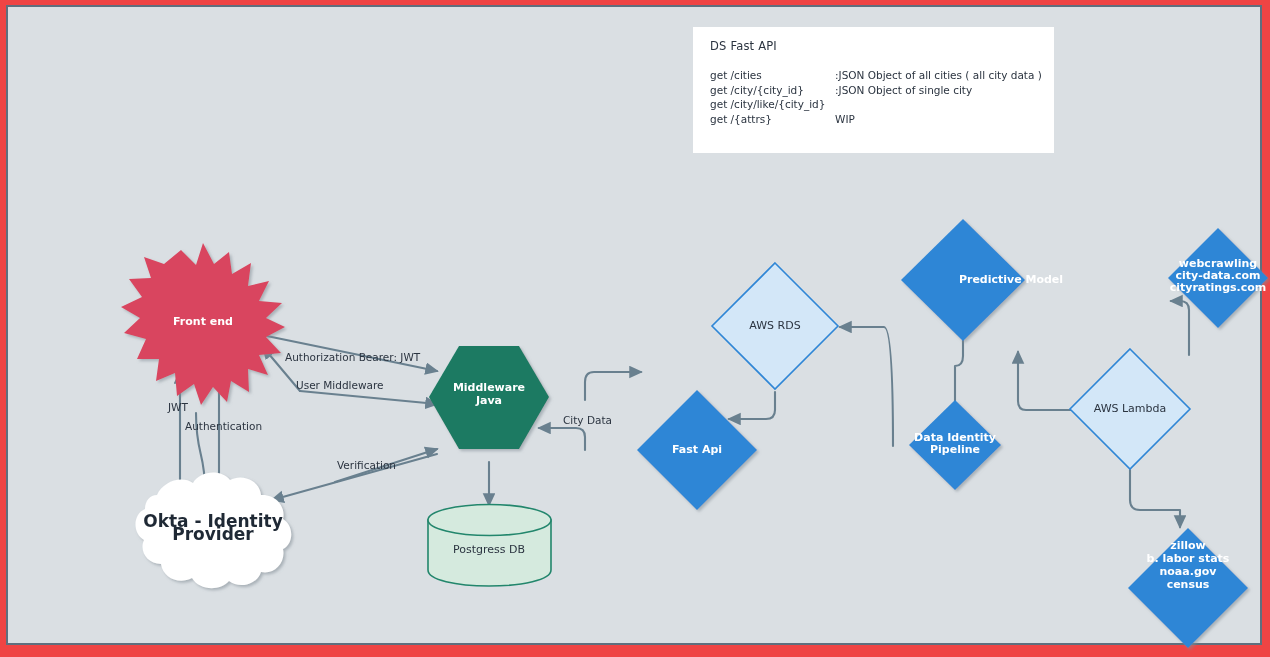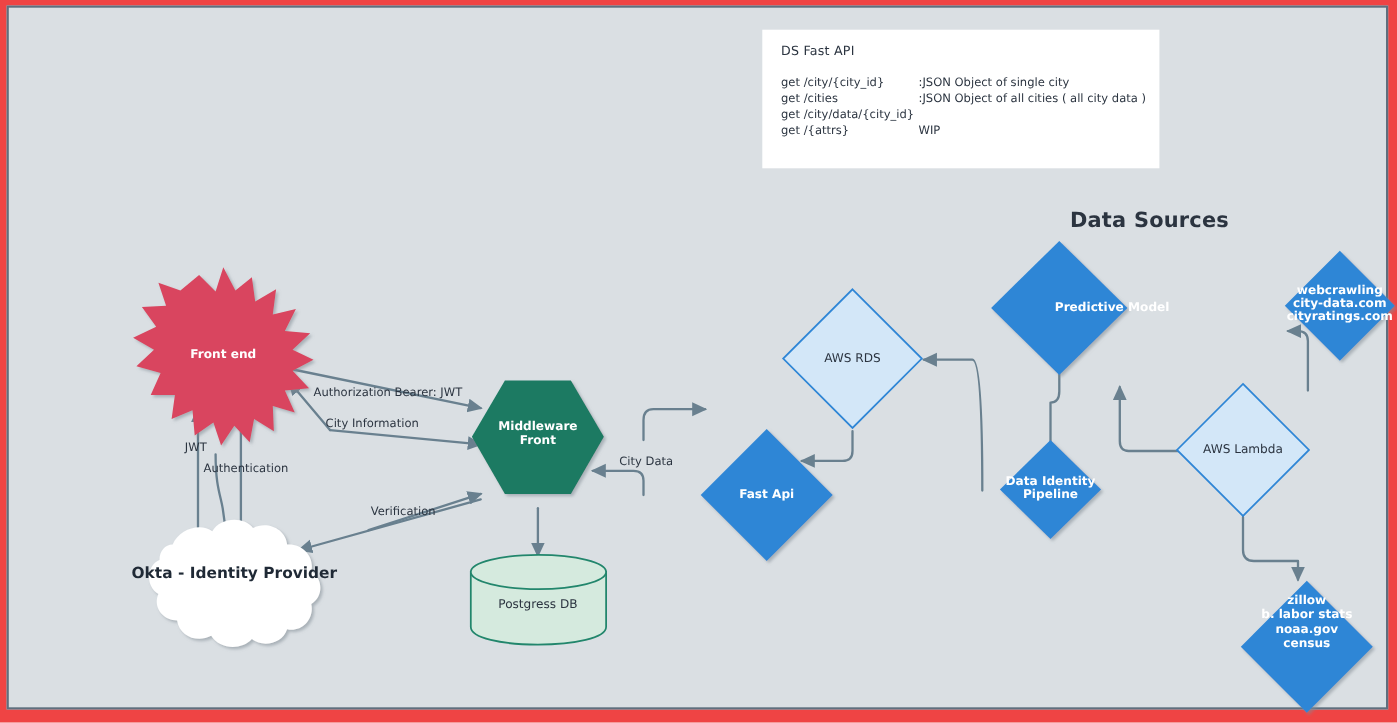--- a/index.html
+++ b/index.html
@@ -87,21 +87,21 @@
     font-size: 11px;
     line-height: 12px;
   }
   .lbl-dark {
     color: #2b3440;
     font-size: 11px;
   }
   .lbl-dark-bold {
     color: #1f2935;
     font-weight: bold;
-    font-size: 14px;
+    font-size: 17px;
   }
   .section-title {
     position: absolute;
     left: 955px;
     top: 189px;
     width: 180px;
     text-align: center;
     font-size: 19px;
     font-weight: bold;
     color: #2b3440;
@@ -117,38 +117,37 @@
 </head>
 <body>
 
 <div id="canvas">
   <div class="board"></div>
 
   <div class="api-card">
     <div class="api-title">DS Fast API</div>
     <div class="api-rows">
       <div class="api-row">
+        <span class="api-ep">get /cities</span>
+        <span class="api-desc">:JSON Object of all cities ( all city data )</span>
+      </div>
+      <div class="api-row">
         <span class="api-ep">get /city/{city_id}</span>
         <span class="api-desc">:JSON Object of single city</span>
       </div>
       <div class="api-row">
-        <span class="api-ep">get /cities</span>
-        <span class="api-desc">:JSON Object of all cities ( all city data )</span>
-      </div>
-      <div class="api-row">
-        <span class="api-ep">get /city/data/{city_id}</span>
+        <span class="api-ep">get /city/like/{city_id}</span>
       </div>
       <div class="api-row">
         <span class="api-ep">get /{attrs}</span>
         <span class="api-desc">WIP</span>
       </div>
     </div>
   </div>
 
-  <div class="section-title">Data Sources</div>
 
   <svg class="layer" viewBox="0 0 1270 657">
     <defs>
       <marker id="ah" markerWidth="7" markerHeight="7" refX="5.6" refY="3" orient="auto">
         <path d="M0,0 L6.5,3 L0,6 z" fill="#69808f"></path>
       </marker>
       <marker id="ah2" markerWidth="7" markerHeight="7" refX="5.6" refY="3" orient="auto">
         <path d="M0,0 L6.5,3 L0,6 z" fill="#69808f"></path>
       </marker>
       <filter id="sh" x="-30%" y="-30%" width="170%" height="170%">
@@ -245,21 +244,21 @@
     <g filter="url(#sh)">
       <path fill="#2f86d6" d="M1188,528 L1248,588 L1188,648 L1128,588 z"></path>
     </g>
   </svg>
 
   <div class="shape-label lbl-white-bold" style="left:143px; top:315px; width:120px;">Front end</div>
 
   <div class="shape-label lbl-dark-bold" style="left:118px; top:515px; width:190px;">Okta - Identity Provider</div>
 
   <div class="shape-label lbl-white-bold" style="left:429px; top:381px; width:120px;">Middleware</div>
-  <div class="shape-label lbl-white-bold" style="left:429px; top:394px; width:120px;">Front</div>
+  <div class="shape-label lbl-white-bold" style="left:429px; top:394px; width:120px;">Java</div>
 
   <div class="shape-label lbl-dark" style="left:429px; top:543px; width:120px;">Postgress DB</div>
 
   <div class="shape-label lbl-white-bold" style="left:637px; top:443px; width:120px;">Fast Api</div>
 
   <div class="shape-label lbl-dark" style="left:715px; top:319px; width:120px;">AWS RDS</div>
 
   <div class="shape-label lbl-white-bold" style="left:903px; top:273px; width:120px;padding-left:48px;">Predictive Model</div>
 
   <div class="shape-label lbl-white-bold-sm" style="left:905px; top:432px; width:100px;">Data Identity</div>
@@ -270,18 +269,18 @@
   <div class="shape-label lbl-white-bold-sm" style="left:1168px; top:258px; width:100px;">webcrawling</div>
   <div class="shape-label lbl-white-bold-sm" style="left:1168px; top:270px; width:100px;">city-data.com</div>
   <div class="shape-label lbl-white-bold-sm" style="left:1168px; top:282px; width:100px;">cityratings.com</div>
 
   <div class="shape-label lbl-white-bold-sm" style="left:1128px; top:540px; width:120px;">zillow</div>
   <div class="shape-label lbl-white-bold-sm" style="left:1128px; top:553px; width:120px;">b. labor stats</div>
   <div class="shape-label lbl-white-bold-sm" style="left:1128px; top:566px; width:120px;">noaa.gov</div>
   <div class="shape-label lbl-white-bold-sm" style="left:1128px; top:579px; width:120px;">census</div>
 
   <div class="edge-label" style="left:285px; top:351px;">Authorization Bearer: JWT</div>
-  <div class="edge-label" style="left:296px; top:379px;">City Information</div>
+  <div class="edge-label" style="left:296px; top:379px;">User Middleware</div>
   <div class="edge-label" style="left:168px; top:401px;">JWT</div>
   <div class="edge-label" style="left:185px; top:420px;">Authentication</div>
   <div class="edge-label" style="left:337px; top:459px;">Verification</div>
   <div class="edge-label" style="left:563px; top:414px;">City Data</div>
 </div>
 
 </body></html>

